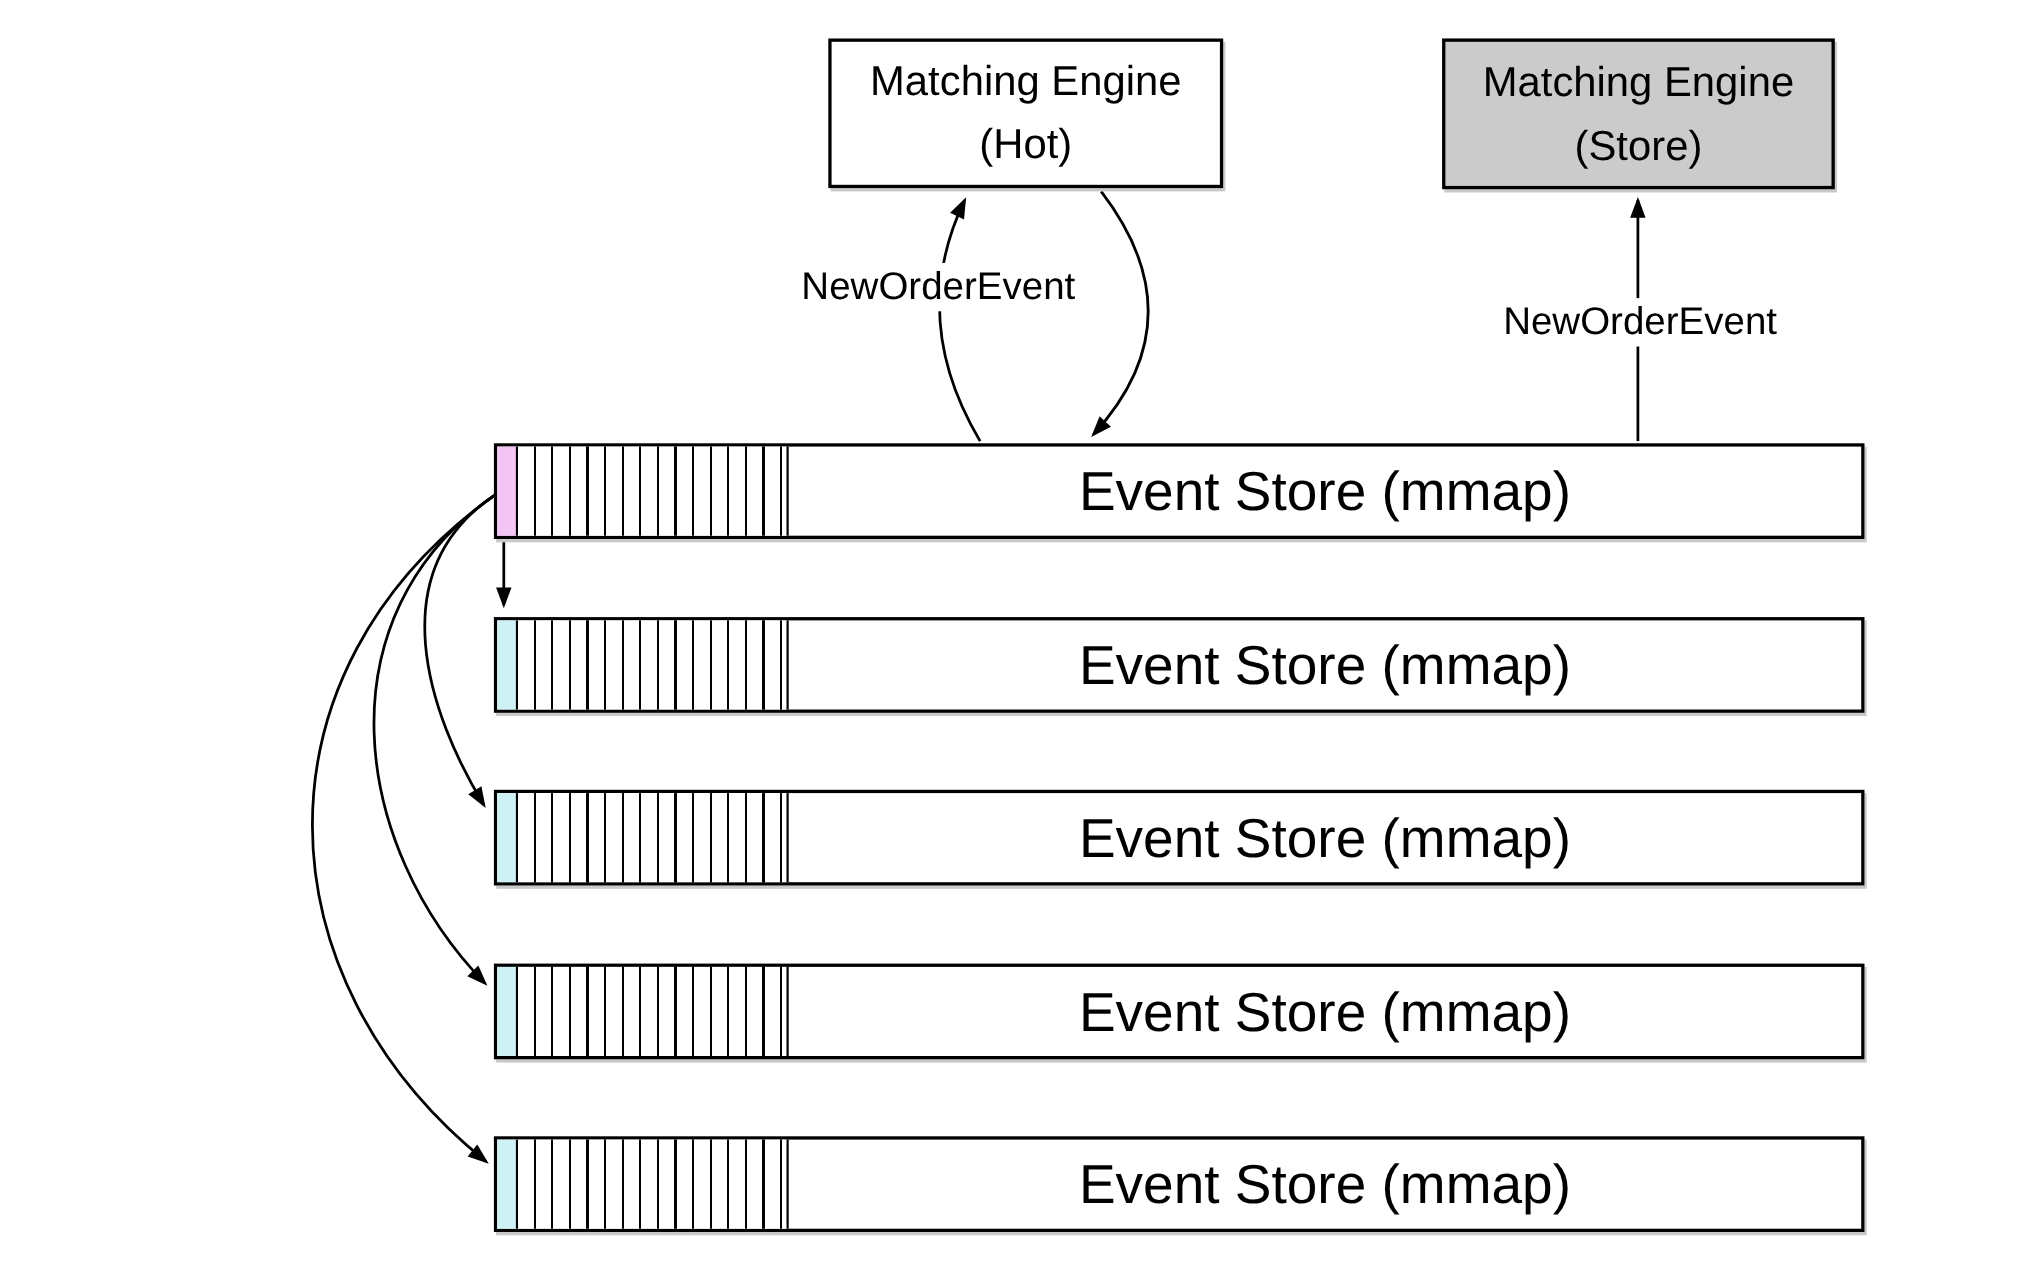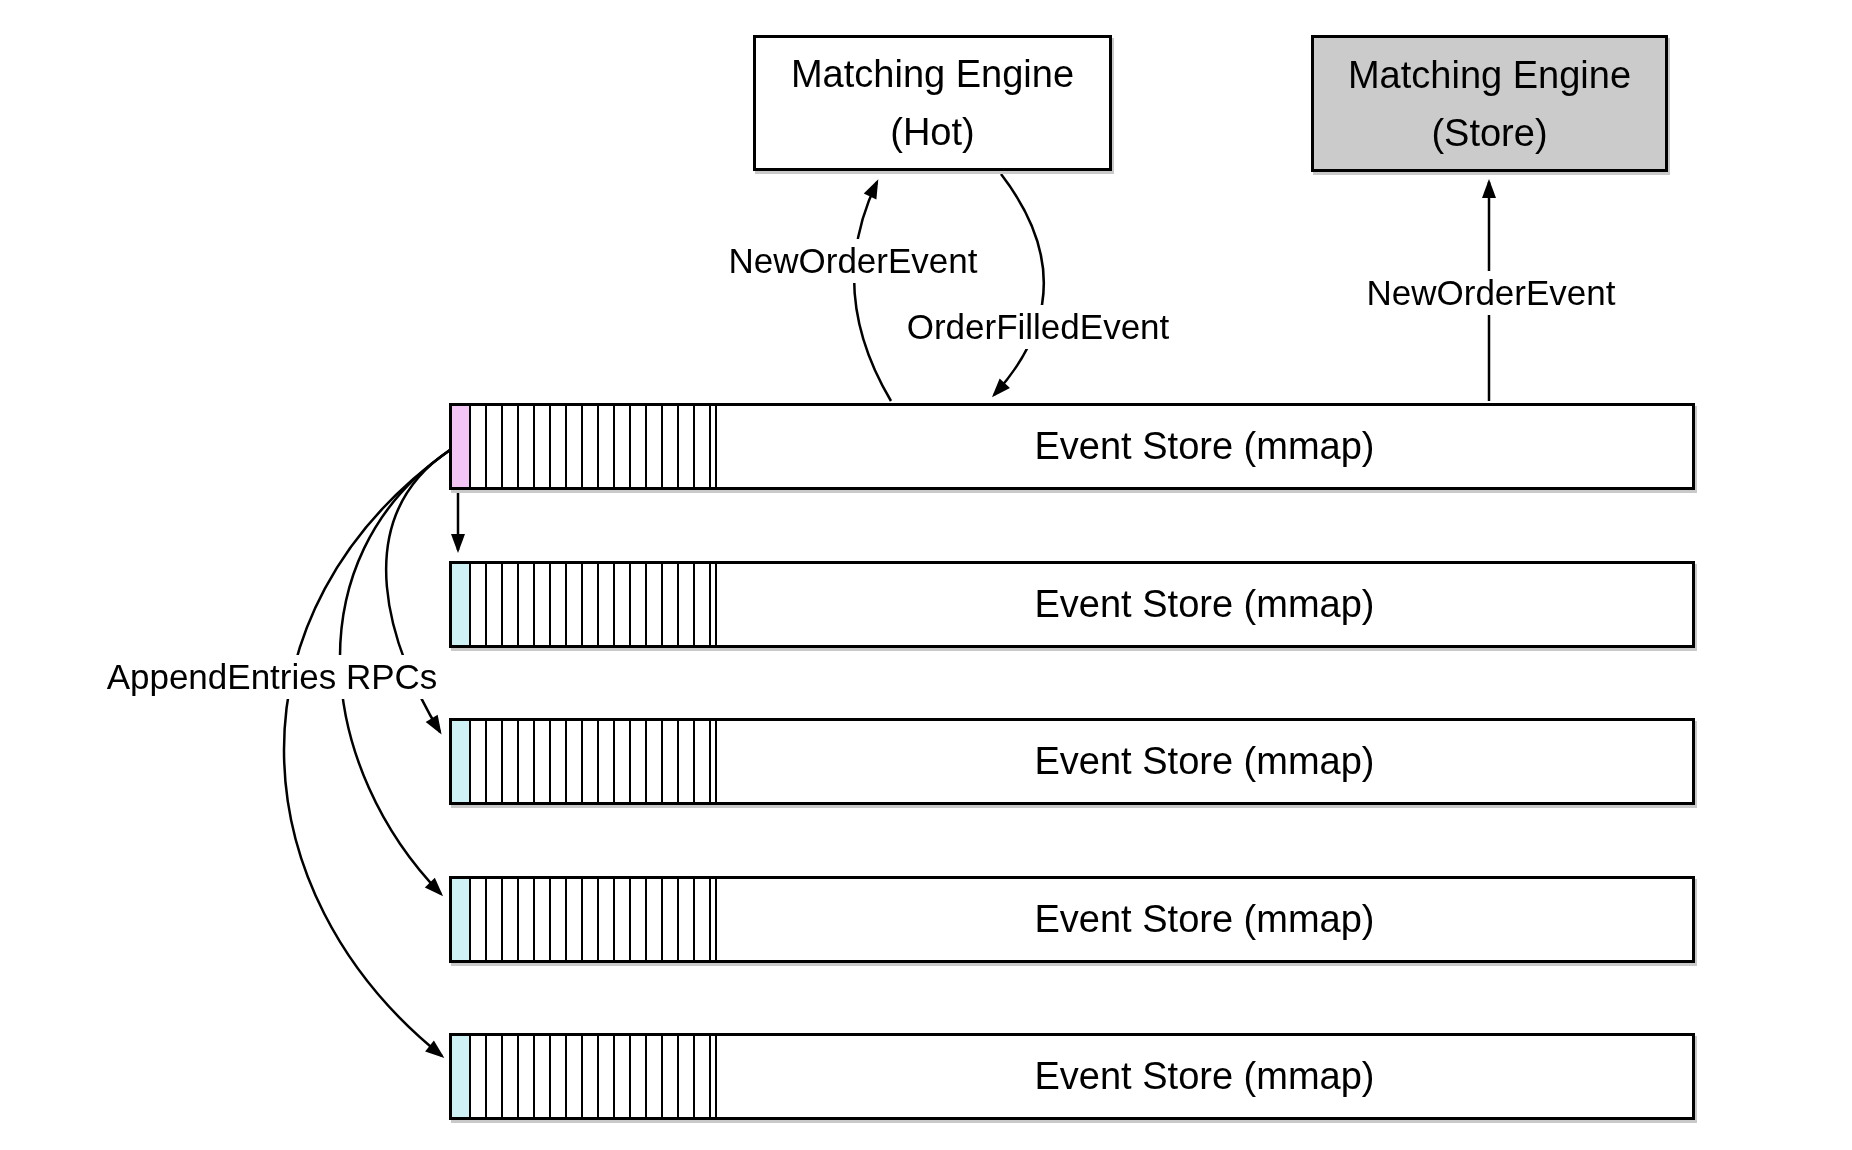--- a/index.html
+++ b/index.html
@@ -63,21 +63,21 @@
     width: 244px;
     flex: 0 0 244px;
     background: repeating-linear-gradient(90deg, #ffffff 0 14px, #000000 14px 16px);
     border-right: 2px solid var(--stroke, #000);
   }
   .bar-label {
     flex: 1 1 auto;
     display: flex;
     align-items: center;
     justify-content: center;
-    font-size: 38px;
+    font-size: 50px;
     color: #000;
     white-space: nowrap;
   }
   .edge-label {
     position: absolute;
     transform: translateX(-50%);
     background: #ffffff;
     padding: 2px 8px;
     font-size: 35px;
     line-height: 40px;
@@ -144,17 +144,15 @@
     <div class="bar-label">Event Store (mmap)</div>
   </div>
 
   <div class="bar follower" style="top:1033px">
     <div class="head-cell"></div>
     <div class="hatch"></div>
     <div class="bar-label">Event Store (mmap)</div>
   </div>
 
   <div class="edge-label" id="lbl-new-order-hot">NewOrderEvent</div>
-  <div class="edge-label" id="lbl-order-filled">OrderFilledEvent</div>
   <div class="edge-label" id="lbl-new-order-warm">NewOrderEvent</div>
-  <div class="edge-label" id="lbl-append-entries">AppendEntries RPCs</div>
 
 </div>
 
 </body></html>

